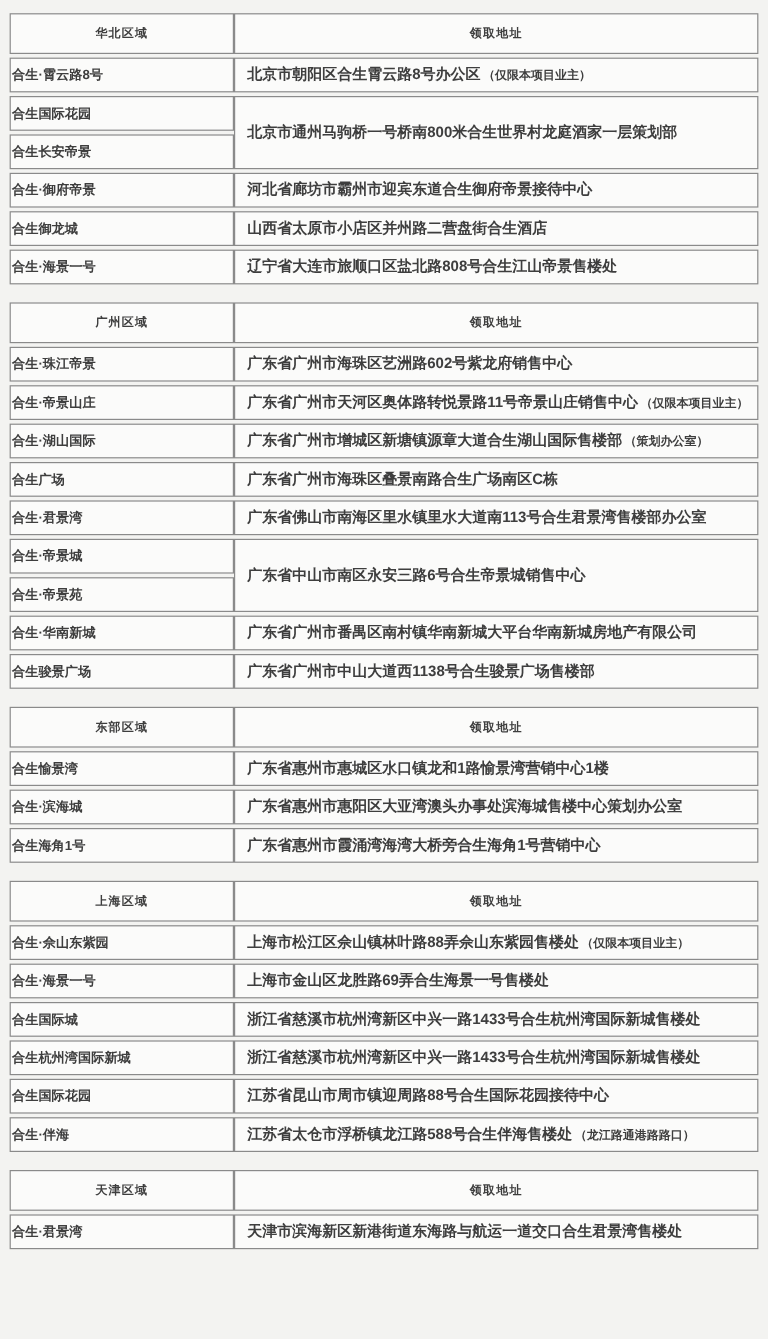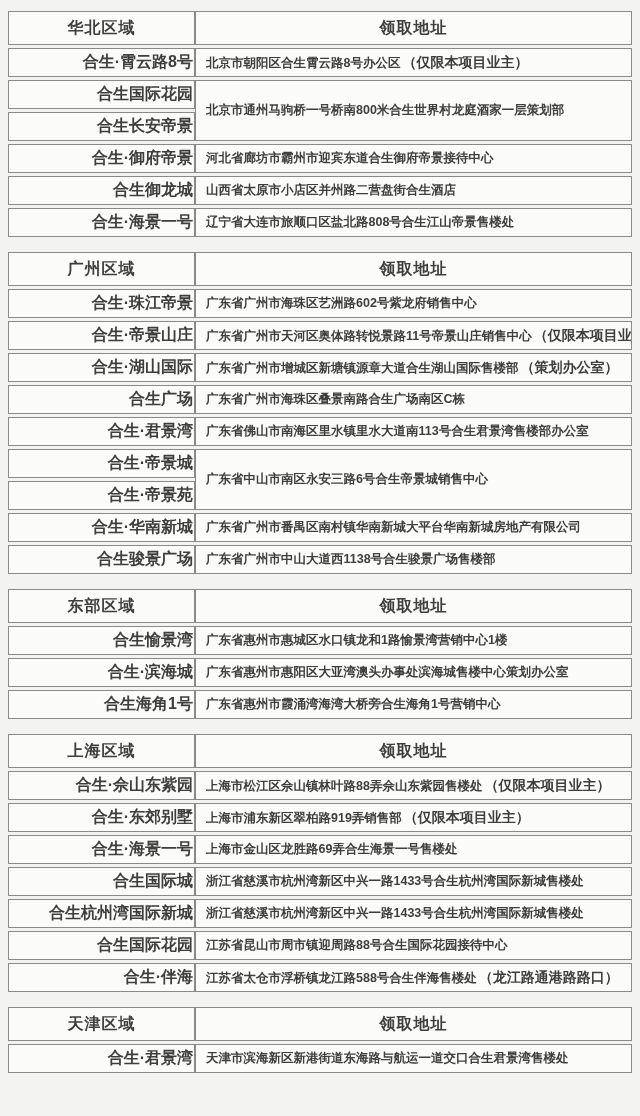--- a/index.html
+++ b/index.html
@@ -27,39 +27,39 @@
     border: 1px solid #8a8a8a;
     background: #fbfbfa;
     color: #3e3e3e;
     font-weight: bold;
     vertical-align: middle;
     overflow: hidden;
     white-space: nowrap;
   }
   table.region-table th {
     height: 30px;
-    font-size: 16px;
+    font-size: 10px;
     letter-spacing: 1px;
     margin-top: 30px;
   }
   th.col-project, td.col-project {
     width: 183px;
   }
   td.col-project {
     height: 25px;
-    text-align: right;
-    font-size: 16px;
+    text-align: left;
+    font-size: 11px;
   }
   td.addr {
     text-align: left;
     padding: 0 6px 0 10px;
     font-size: 12.5px;
   }
   td.addr .note {
-    font-size: 14px;
+    font-size: 10px;
     margin-left: 2px;
   }
 </style>
 </head>
 <body>
 
 <div class="wrap">
     <table class="region-table">
       <thead>
         <tr>
@@ -166,24 +166,20 @@
           <th class="col-project">上海区域</th>
           <th>领取地址</th>
         </tr>
       </thead>
       <tbody>
         <tr>
           <td class="col-project">合生·佘山东紫园</td>
           <td class="addr"><span>上海市松江区佘山镇林叶路88弄佘山东紫园售楼处</span><span class="note">（仅限本项目业主）</span></td>
         </tr>
         <tr>
-          <td class="col-project">合生·东郊别墅</td>
-          <td class="addr"><span>上海市浦东新区翠柏路919弄销售部</span><span class="note">（仅限本项目业主）</span></td>
-        </tr>
-        <tr>
           <td class="col-project">合生·海景一号</td>
           <td class="addr"><span>上海市金山区龙胜路69弄合生海景一号售楼处</span></td>
         </tr>
         <tr>
           <td class="col-project">合生国际城</td>
           <td class="addr"><span>浙江省慈溪市杭州湾新区中兴一路1433号合生杭州湾国际新城售楼处</span></td>
         </tr>
         <tr>
           <td class="col-project">合生杭州湾国际新城</td>
           <td class="addr"><span>浙江省慈溪市杭州湾新区中兴一路1433号合生杭州湾国际新城售楼处</span></td>

